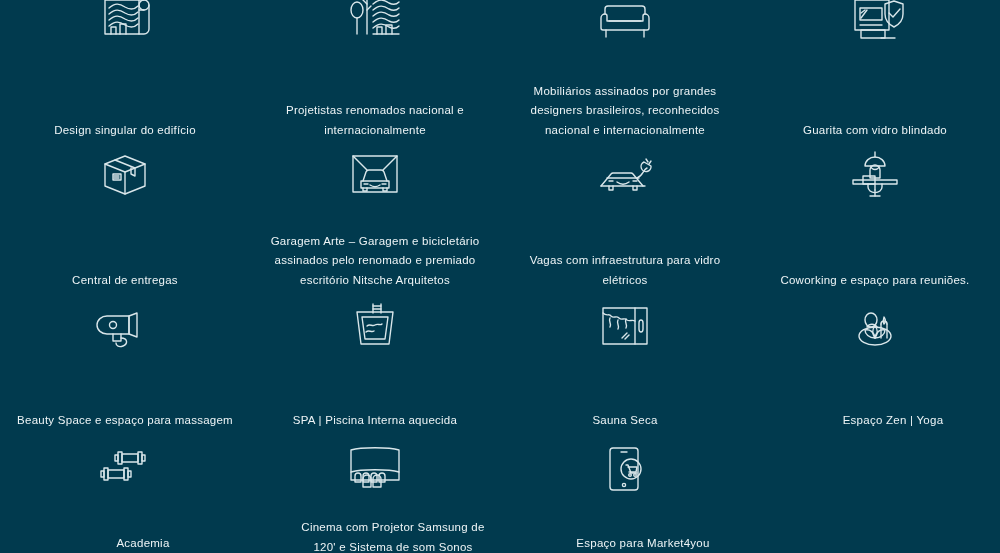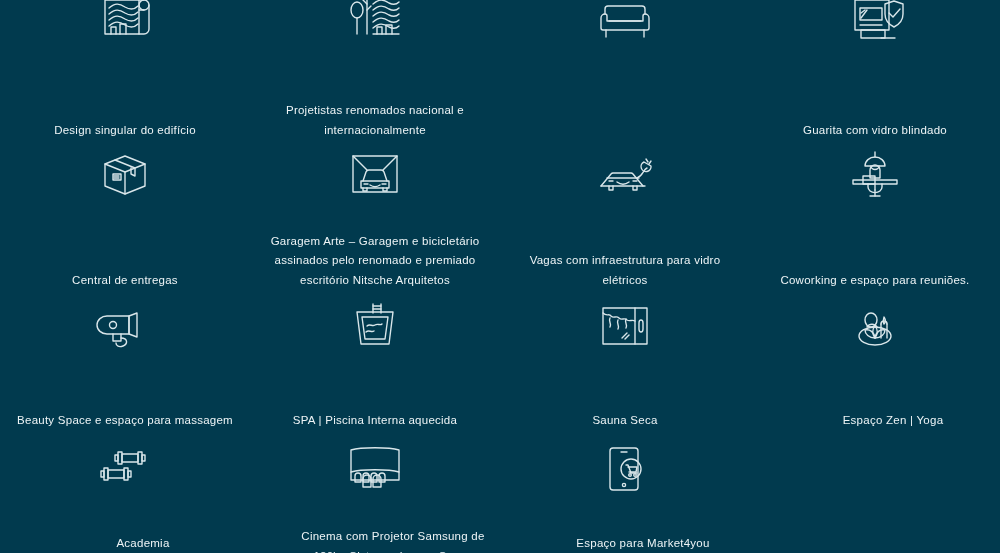--- a/index.html
+++ b/index.html
@@ -33,21 +33,21 @@
   }
   
   .row-1 .icon-wrap { margin-top: -6px; }
   .row-2 .icon-wrap { margin-top: 8px; }
   .row-3 .icon-wrap { margin-top: 10px; }
   .row-4 .icon-wrap { margin-top: 12px; }
 
   .row-1 .amenity-label { margin-top: 12px; }
   .row-2 .amenity-label { margin-top: 14px; }
   .row-3 .amenity-label { margin-top: 14px; }
-  .row-4 .amenity-label { margin-top: 27px; padding-left: 36px; }
+  .row-4 .amenity-label { margin-top: 18px; padding-left: 36px; }
 
   .icon-wrap {
     width: 64px;
     height: 58px;
     display: flex;
     align-items: center;
     justify-content: center;
   }
   .icon-wrap svg {
     width: 100%;
@@ -122,20 +122,21 @@
   <div class="amenity-cell row-1">
     <div class="icon-wrap">
       <svg viewBox="0 0 64 58">
         <path d="M12 20 v-5 a3 3 0 0 1 3 -3 h34 a3 3 0 0 1 3 3 v5"></path>
         <path d="M12 20 a4 4 0 0 0 -4 4 v10 a2 2 0 0 0 2 2 h44 a2 2 0 0 0 2 -2 v-10 a4 4 0 0 0 -4 -4 a2 2 0 0 0 -2 2 v5 h-36 v-5 a2 2 0 0 0 -2 -2 z"></path>
         <path d="M16 27 h32"></path>
         <path d="M13 36 v7"></path>
         <path d="M51 36 v7"></path>
       </svg>
     </div>
+    <div class="amenity-label">Mobiliários assinados por grandes designers brasileiros, reconhecidos nacional e internacionalmente</div>
   </div>
 
   <div class="amenity-cell row-1">
     <div class="icon-wrap">
       <svg viewBox="0 0 64 58">
         <path d="M12 6 h34 v30 h-34 z"></path>
         <path d="M17 31 h22"></path>
         <path d="M17 14 h22 v12 h-22 z"></path>
         <path d="M18 24 l6 -8"></path>
         <path d="M18 19 l4 -3"></path>

